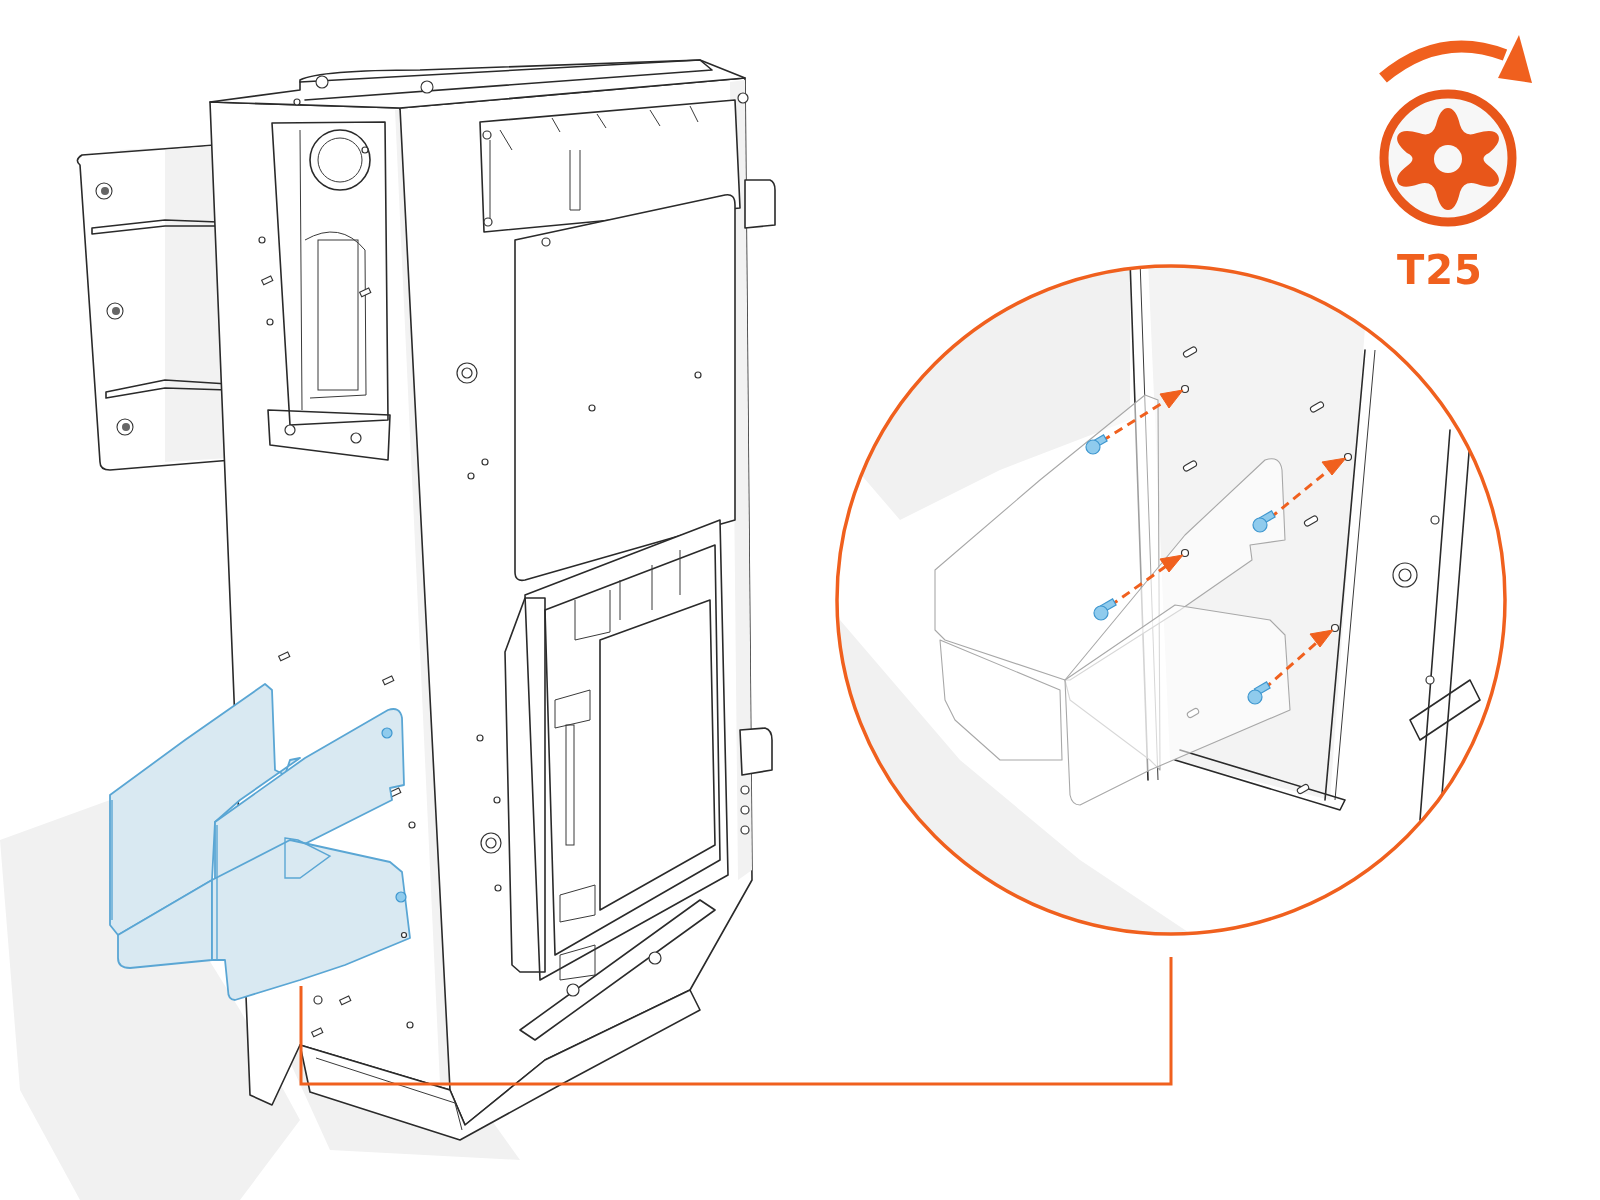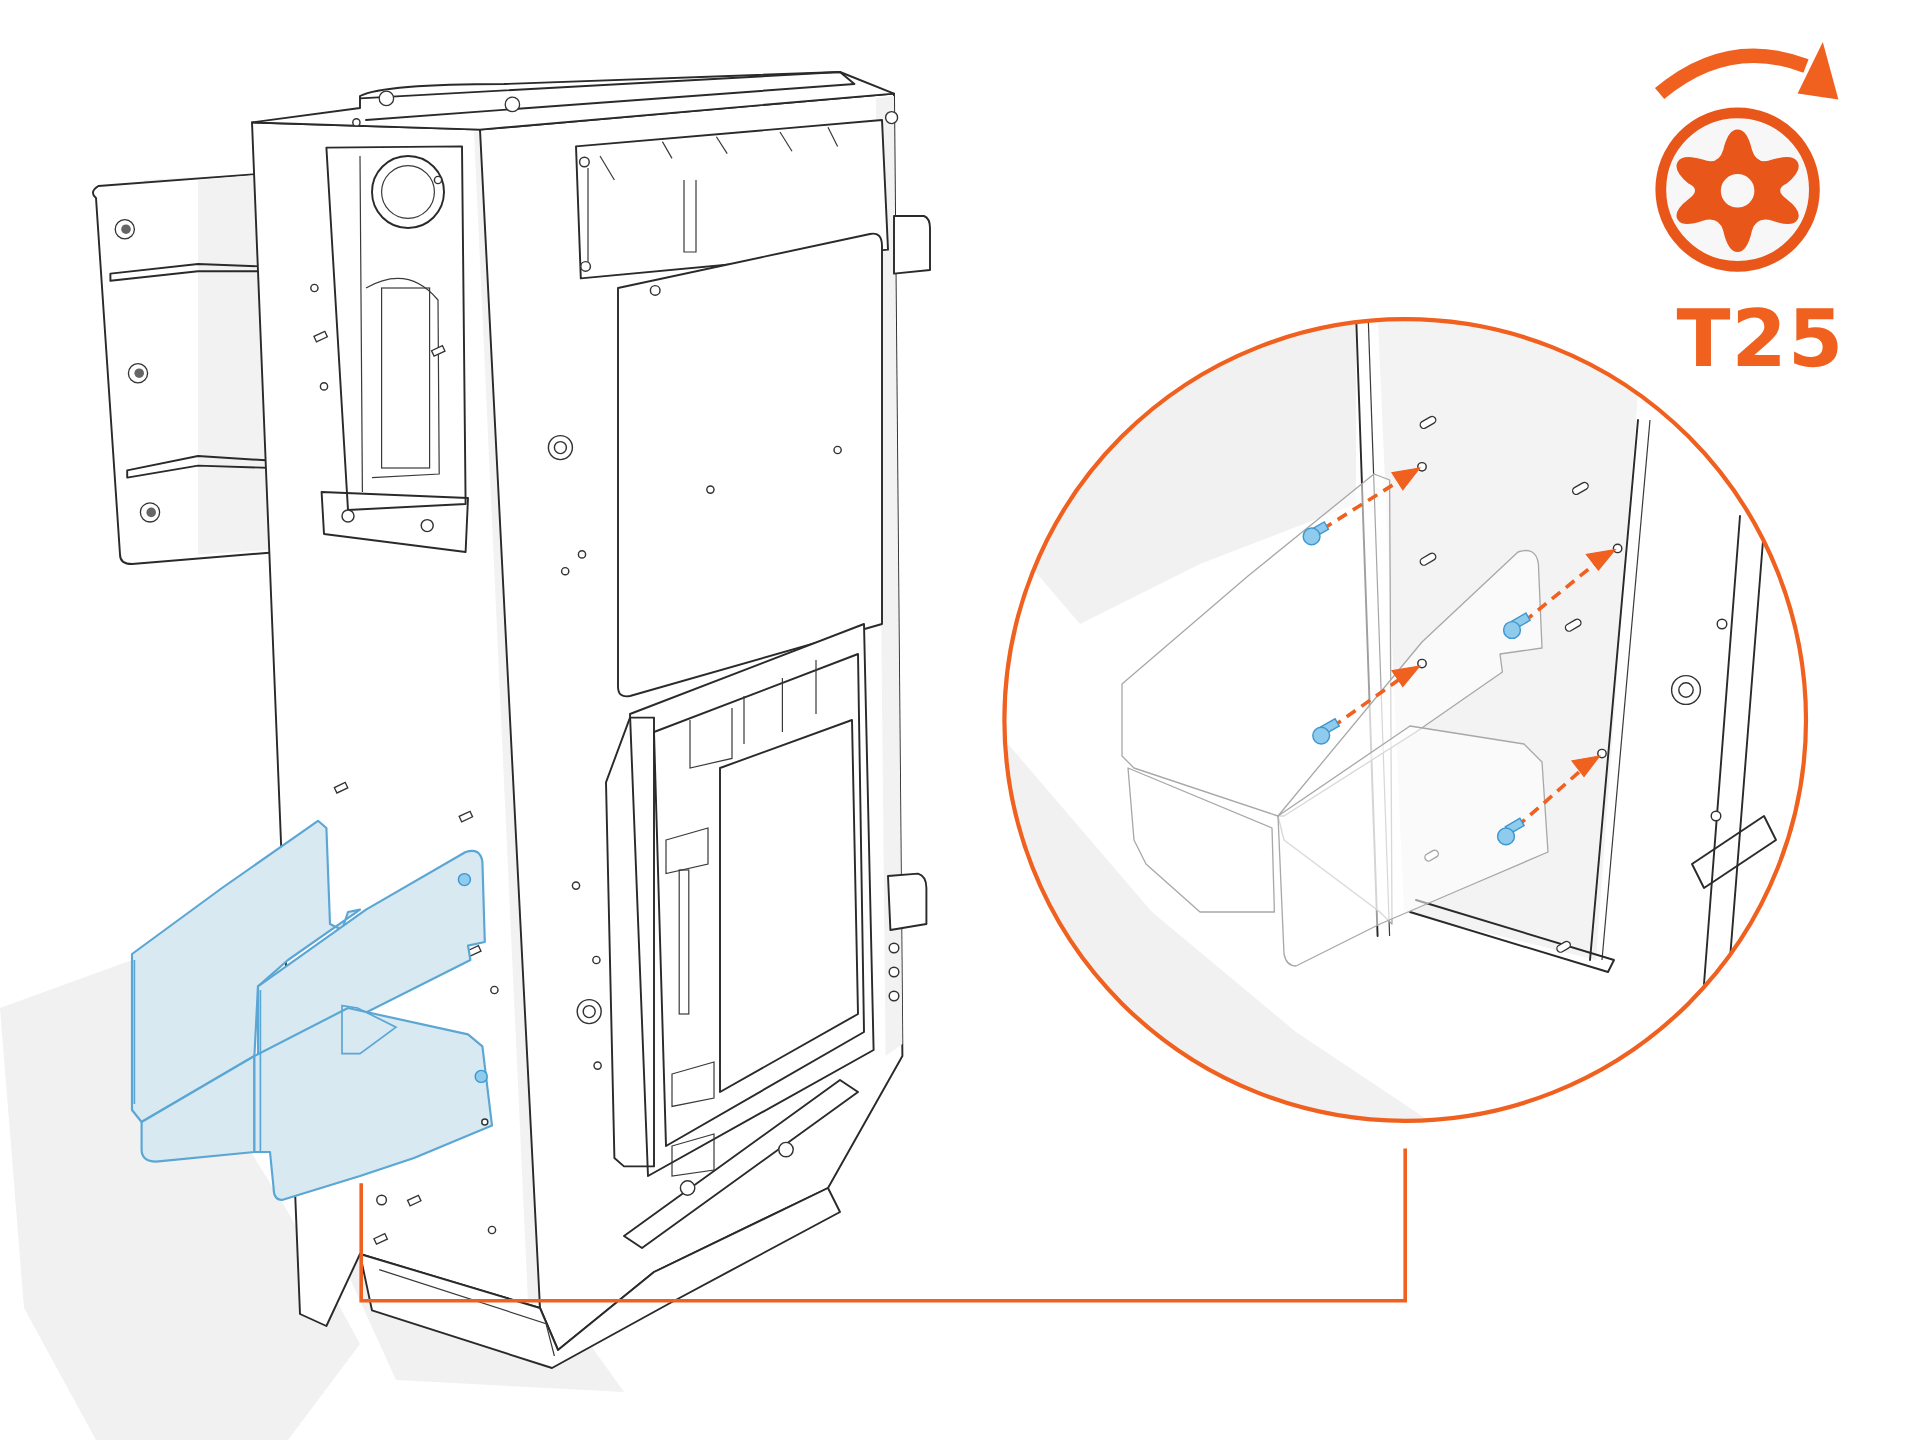--- a/index.html
+++ b/index.html
@@ -11,21 +11,21 @@
     .panel { fill: #ffffff; stroke: #2a2a2a; stroke-width: 1.6; stroke-linejoin: round; }
     .shade { fill: #f2f2f2; stroke: none; }
     .shadow { fill: #f1f1f1; stroke: none; }
     .hole { fill: #ffffff; stroke: #333; stroke-width: 1.2; }
     .stud { fill: #ffffff; stroke: #333; stroke-width: 1.1; }
     .blue-part { fill: #d9e9f2; stroke: #5aa6d4; stroke-width: 1.8; stroke-linejoin: round; }
     .blue-edge { fill: none; stroke: #5aa6d4; stroke-width: 1.4; }
     .ghost { fill: rgba(255,255,255,0.55); stroke: #a8a8a8; stroke-width: 1.1; stroke-linejoin: round; }
     .screw-body { fill: #8fcbed; stroke: #3f97cf; stroke-width: 1.2; }
     .tool-label { position: absolute; font-family: "DejaVu Sans", "Liberation Sans", sans-serif;
-                  font-weight: bold; font-size: 66px; letter-spacing: 1px; line-height: 1; }
+                  font-weight: bold; font-size: 40px; letter-spacing: 1px; line-height: 1; }
   </style>
 </head>
 <body>
 
 <svg id="stage" viewBox="0 0 1600 1200" xmlns="http://www.w3.org/2000/svg">
   <defs>
     <clipPath id="detailClip">
         <circle cx="1171" cy="600" r="333"></circle>
       </clipPath>
   </defs>

